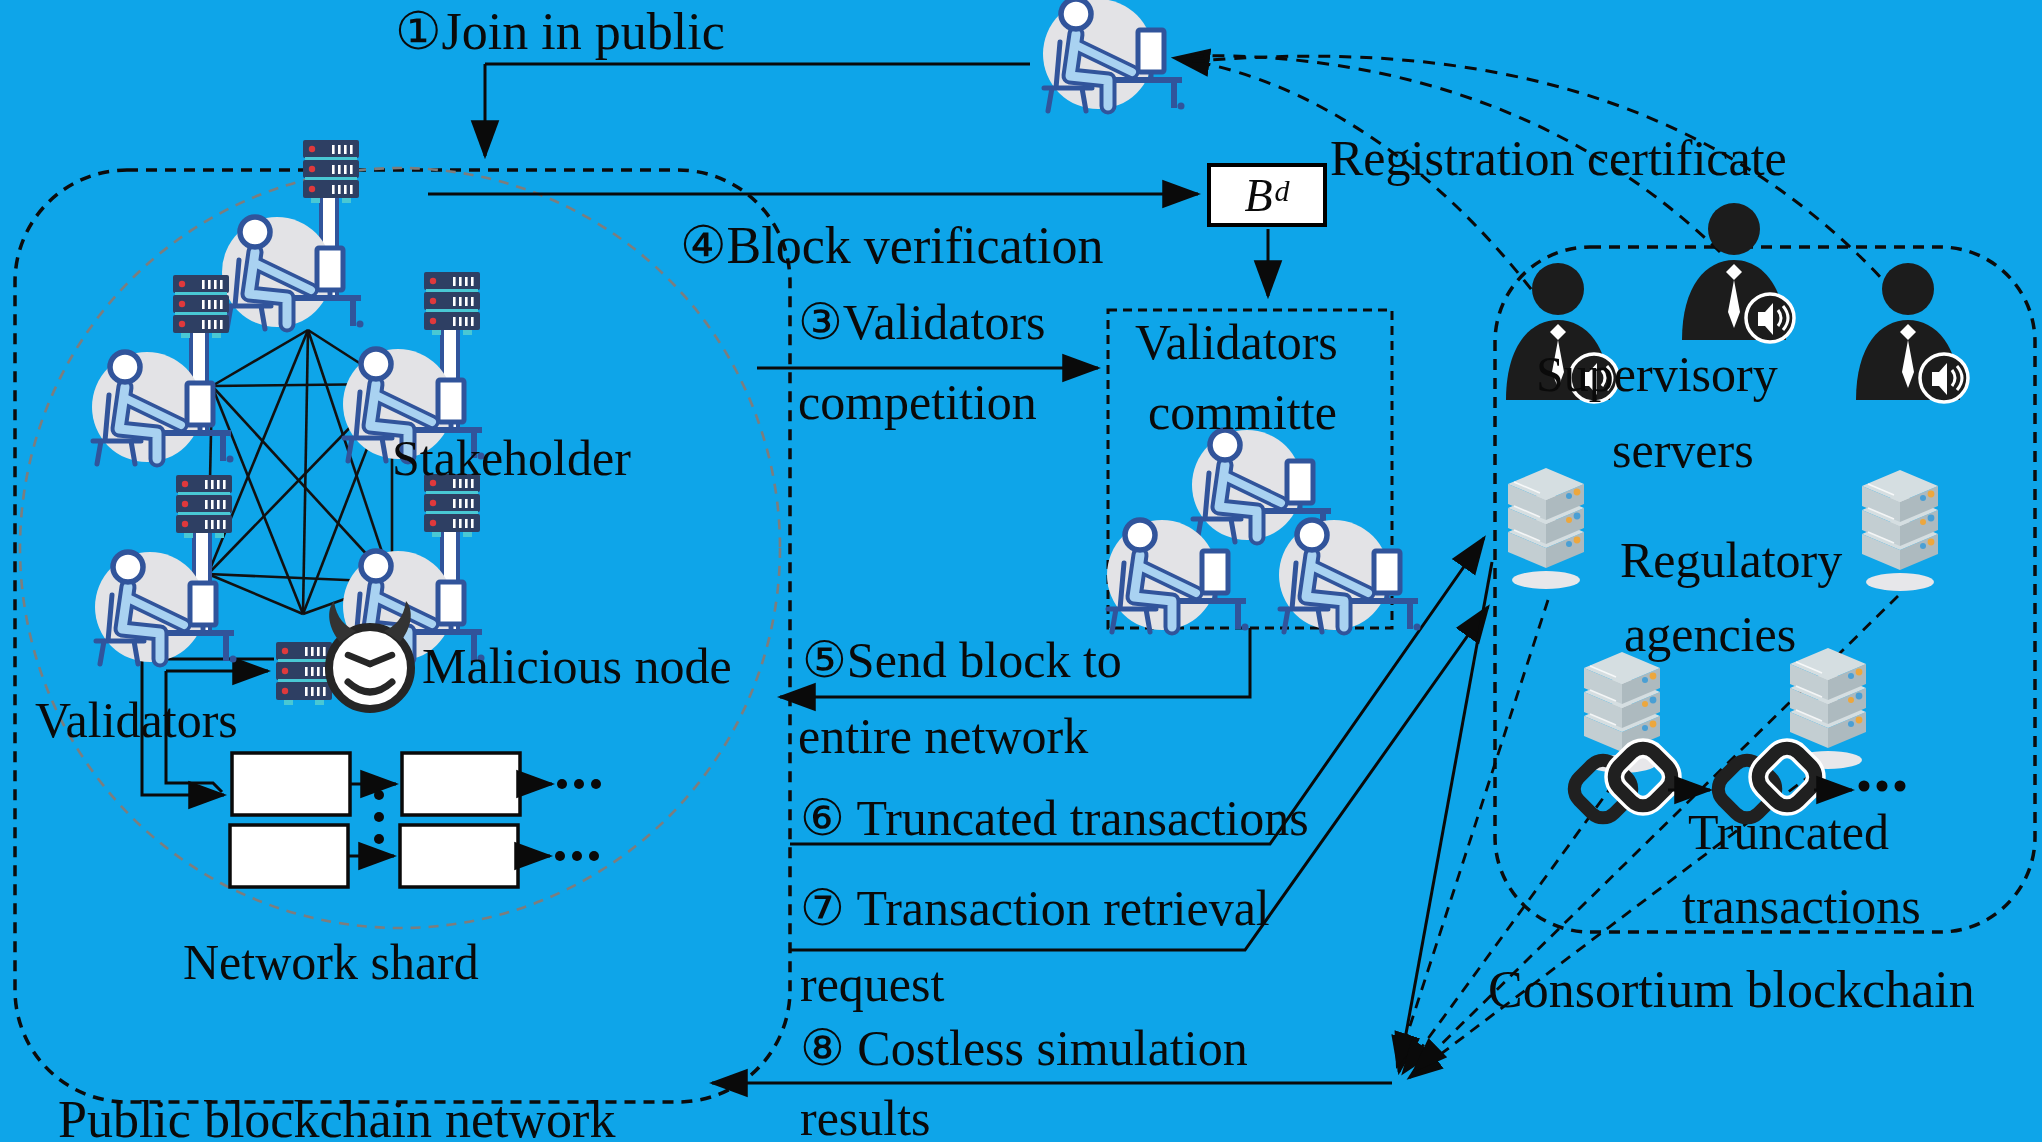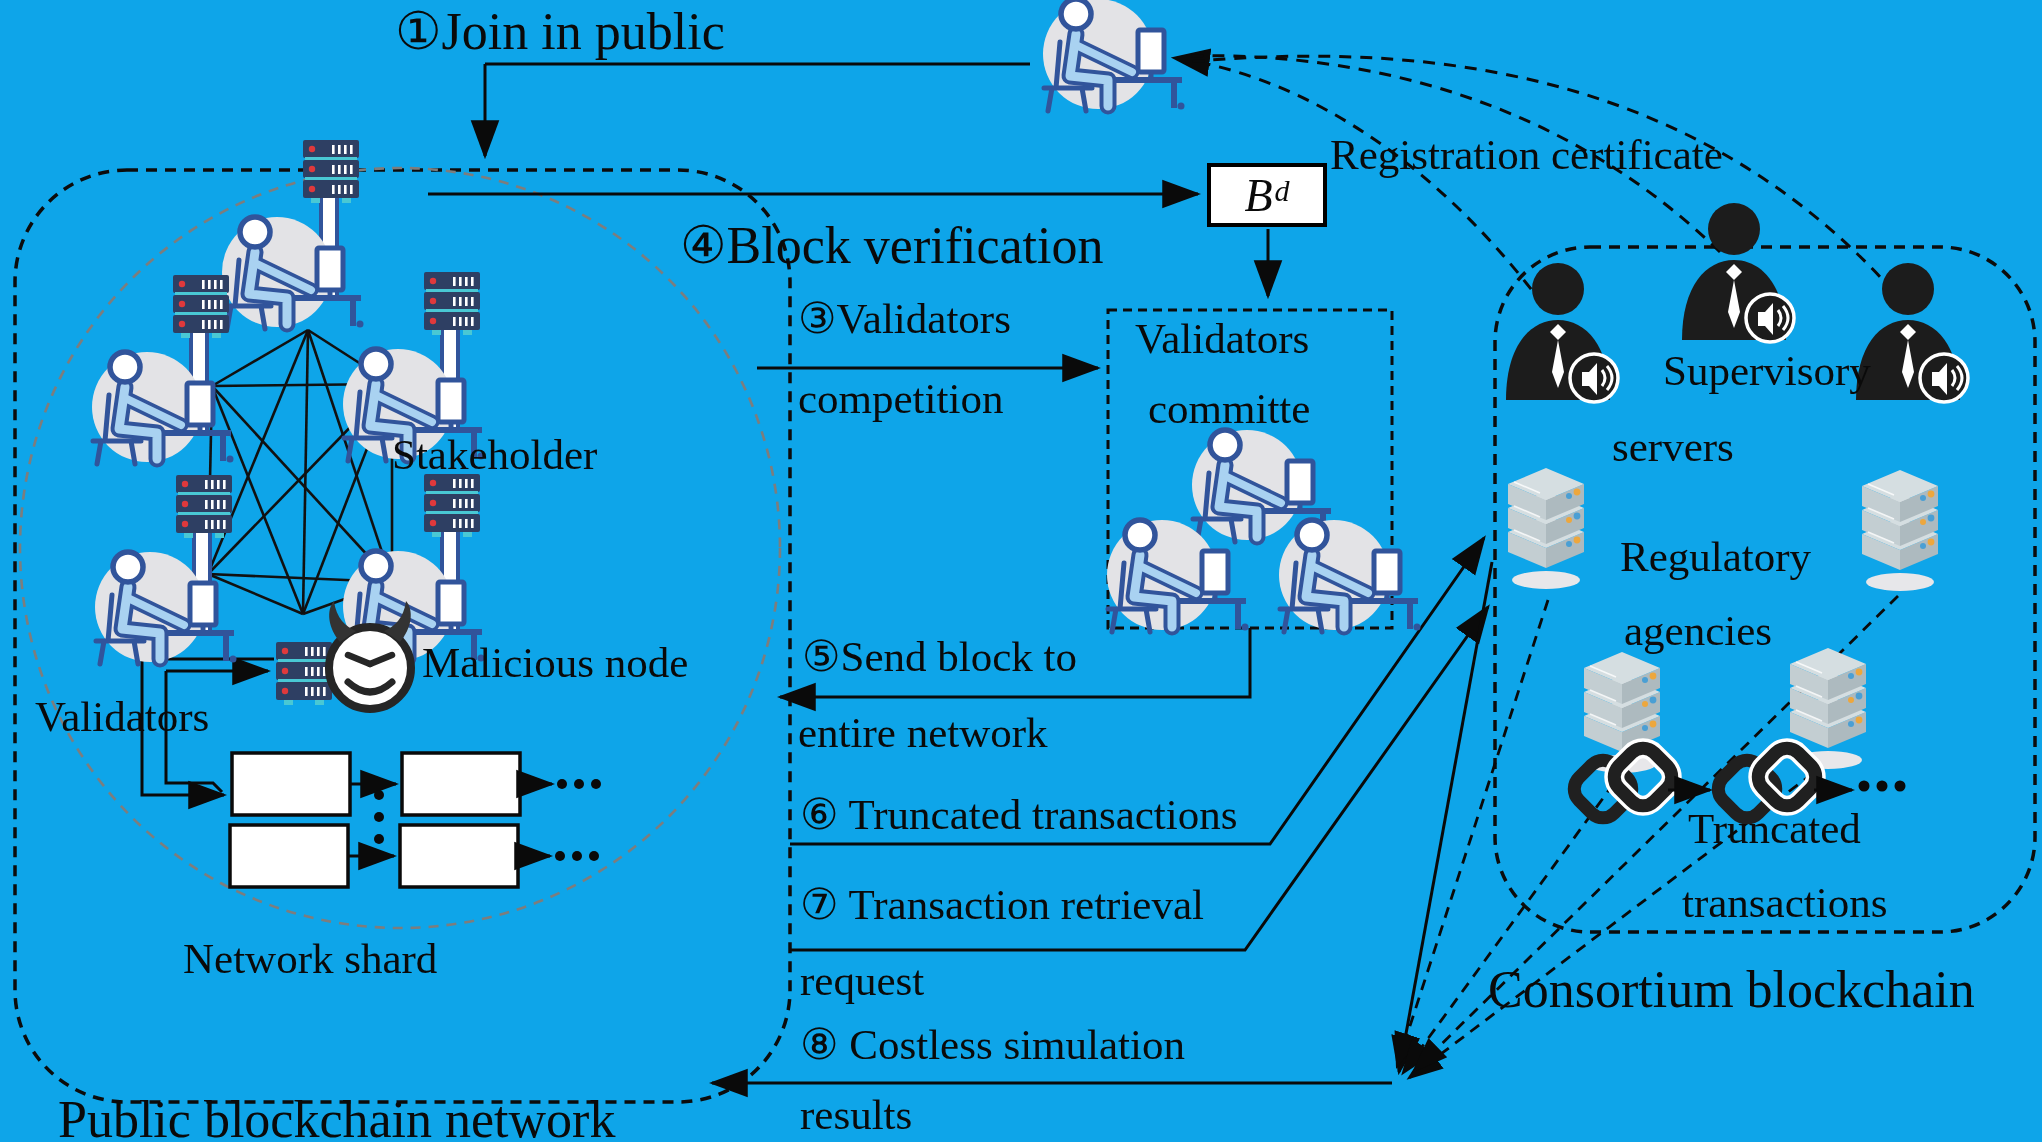--- a/index.html
+++ b/index.html
@@ -17,21 +17,21 @@
     --dot-blue:#4a9fd4;
     --black-icon:#1c1c1c;
   }
   html,body{margin:0;padding:0;background:#fff;}
   #stage{
     position:relative;width:2042px;height:1142px;background:#0ea5e9;overflow:hidden;
     font-family:"Liberation Serif","DejaVu Serif",serif;color:var(--ink);
   }
   #wires{position:absolute;left:0;top:0;}
   .lbl{position:absolute;white-space:nowrap;line-height:1.06;color:var(--ink);}
-  .f50{font-size:43px;text-align:center;}
+  .f50{font-size:50px;text-align:center;}
   .f52{font-size:52px;}
   .bd-box{
     position:absolute;left:1207px;top:163px;width:120px;height:64px;
     border:4px solid #000;box-sizing:border-box;display:flex;align-items:center;justify-content:center;
     font-style:italic;font-size:46px;background:#fff;
   }
   .bd-box sup{font-size:30px;margin-left:2px;transform:translateY(-4px);}
 </style>
 </head>
 <body>
@@ -279,21 +279,21 @@
 <div class="lbl f50" style="left:800px;top:1022px">⑧ Costless simulation</div>
 <div class="lbl f50" style="left:800px;top:1092px">results</div>
 
 <div class="lbl f50" style="left:422px;top:640px">Malicious node</div>
 <div class="lbl f50" style="left:392px;top:432px">Stakeholder</div>
 <div class="lbl f50" style="left:35px;top:694px">Validators</div>
 <div class="lbl f50" style="left:183px;top:936px">Network shard</div>
 <div class="lbl f52" style="left:58px;top:1092px">Public blockchain network</div>
 
 <div class="lbl f50" style="left:1330px;top:132px">Registration certificate</div>
-<div class="lbl f50" style="left:1663px;top:348px">Supervisory</div>
+<div class="lbl f50" style="left:1536px;top:348px">Supervisory</div>
 <div class="lbl f50" style="left:1612px;top:424px">servers</div>
 <div class="lbl f50" style="left:1620px;top:534px">Regulatory</div>
 <div class="lbl f50" style="left:1624px;top:608px">agencies</div>
 <div class="lbl f50" style="left:1688px;top:806px">Truncated</div>
 <div class="lbl f50" style="left:1682px;top:880px">transactions</div>
 <div class="lbl f52" style="left:1488px;top:962px">Consortium blockchain</div>
 
 <div class="bd-box">
   <span>B</span>
       <sup>d</sup>

